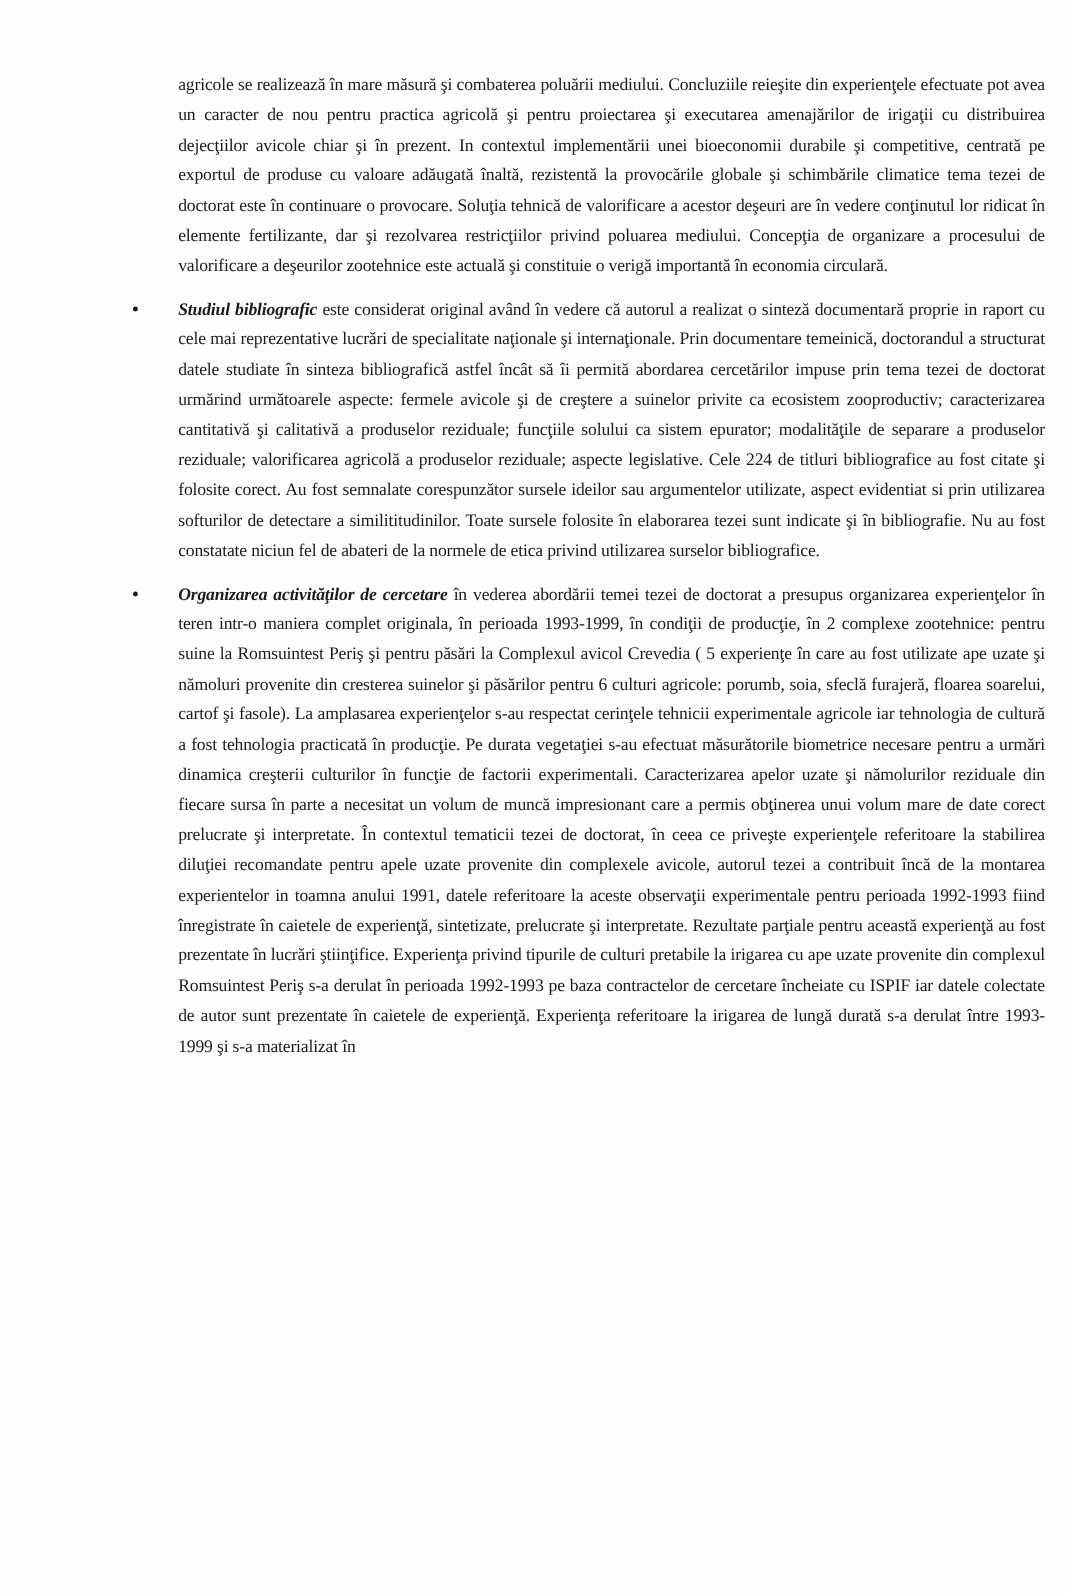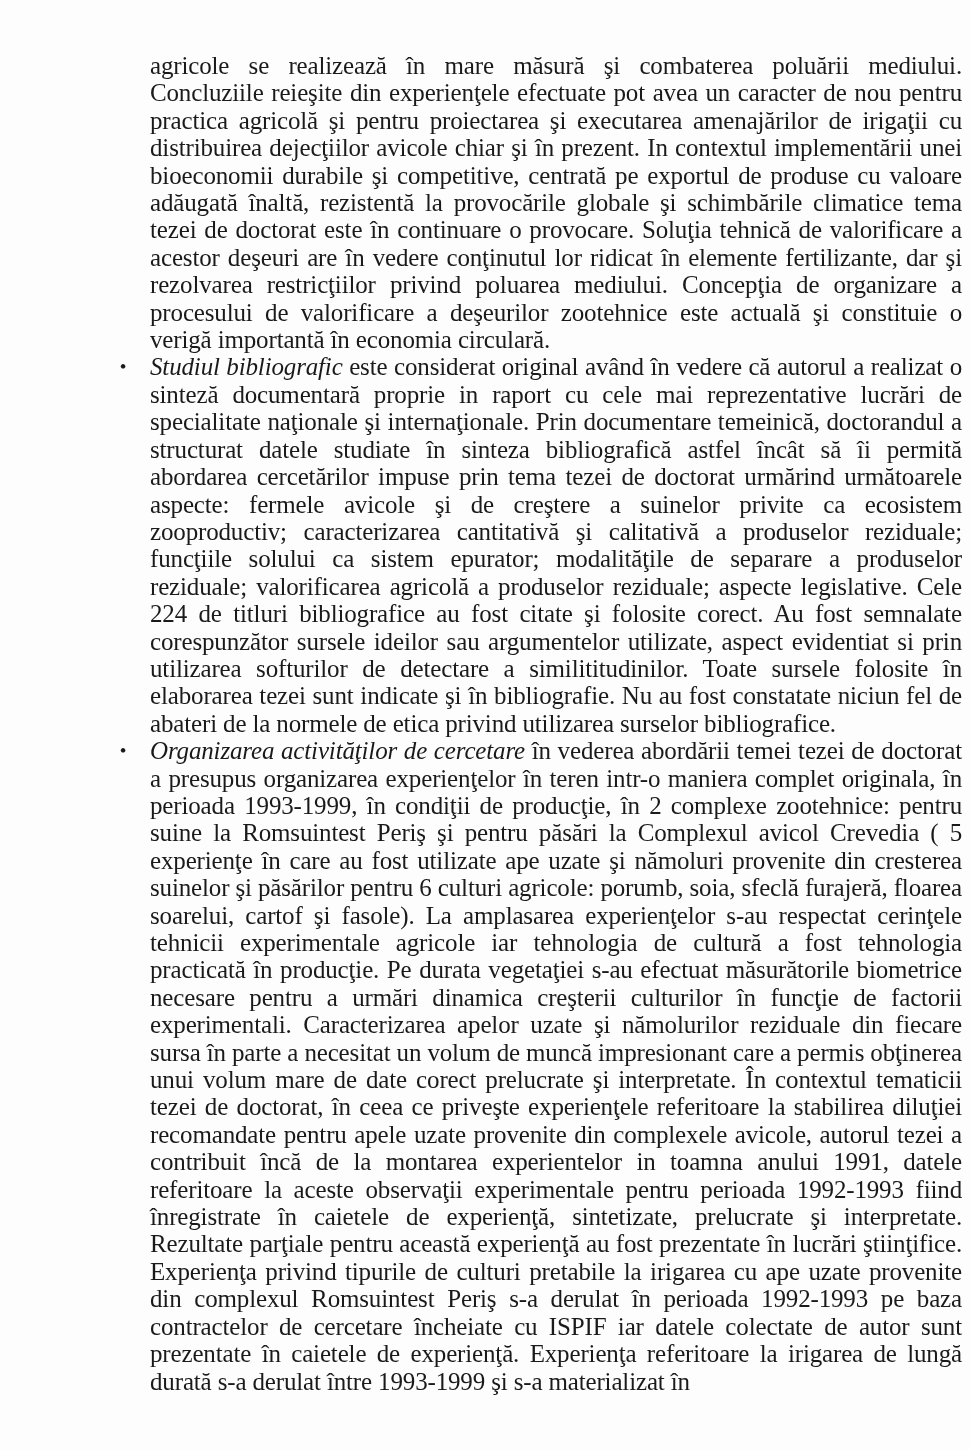--- a/index.html
+++ b/index.html
@@ -23,41 +23,41 @@
       height: 1450px;
       background: #fdfdfd;
     }
     .content {
       position: absolute;
       left: 150px;
       top: 52px;
       width: 812px;
     }
     .para {
-      font-size: 25px;
+      font-size: 16px;
       line-height: 27.4px;
       text-align: justify;
-      margin: 0;
+      margin: 12px;
       letter-spacing: -0.15px;
     }
     .bullet-item {
       position: relative;
       margin: 0;
     }
     .bullet {
       position: absolute;
       left: -33px;
       top: 0;
       font-size: 19px;
       line-height: 27.4px;
       width: 12px;
       text-align: center;
     }
     .lead {
-      font-weight: normal;
+      font-weight: bold;
       font-style: italic;
     }
   </style>
 </head>
 <body>
 
 <div class="page">
   <div class="content">
 
     <p class="para">agricole se realizează în mare măsură şi combaterea poluării mediului. Concluziile reieşite din experienţele efectuate pot avea un caracter de nou pentru practica agricolă şi pentru proiectarea şi executarea amenajărilor de irigaţii cu distribuirea dejecţiilor avicole chiar şi în prezent. In contextul implementării unei bioeconomii durabile şi competitive, centrată pe exportul de produse cu valoare adăugată înaltă, rezistentă la provocările globale şi schimbările climatice tema tezei de doctorat este în continuare o provocare. Soluţia tehnică de valorificare a acestor deşeuri are în vedere conţinutul lor ridicat în elemente fertilizante, dar şi rezolvarea restricţiilor privind poluarea mediului. Concepţia de organizare a procesului de valorificare a deşeurilor zootehnice este actuală şi constituie o verigă importantă în economia circulară.</p>

